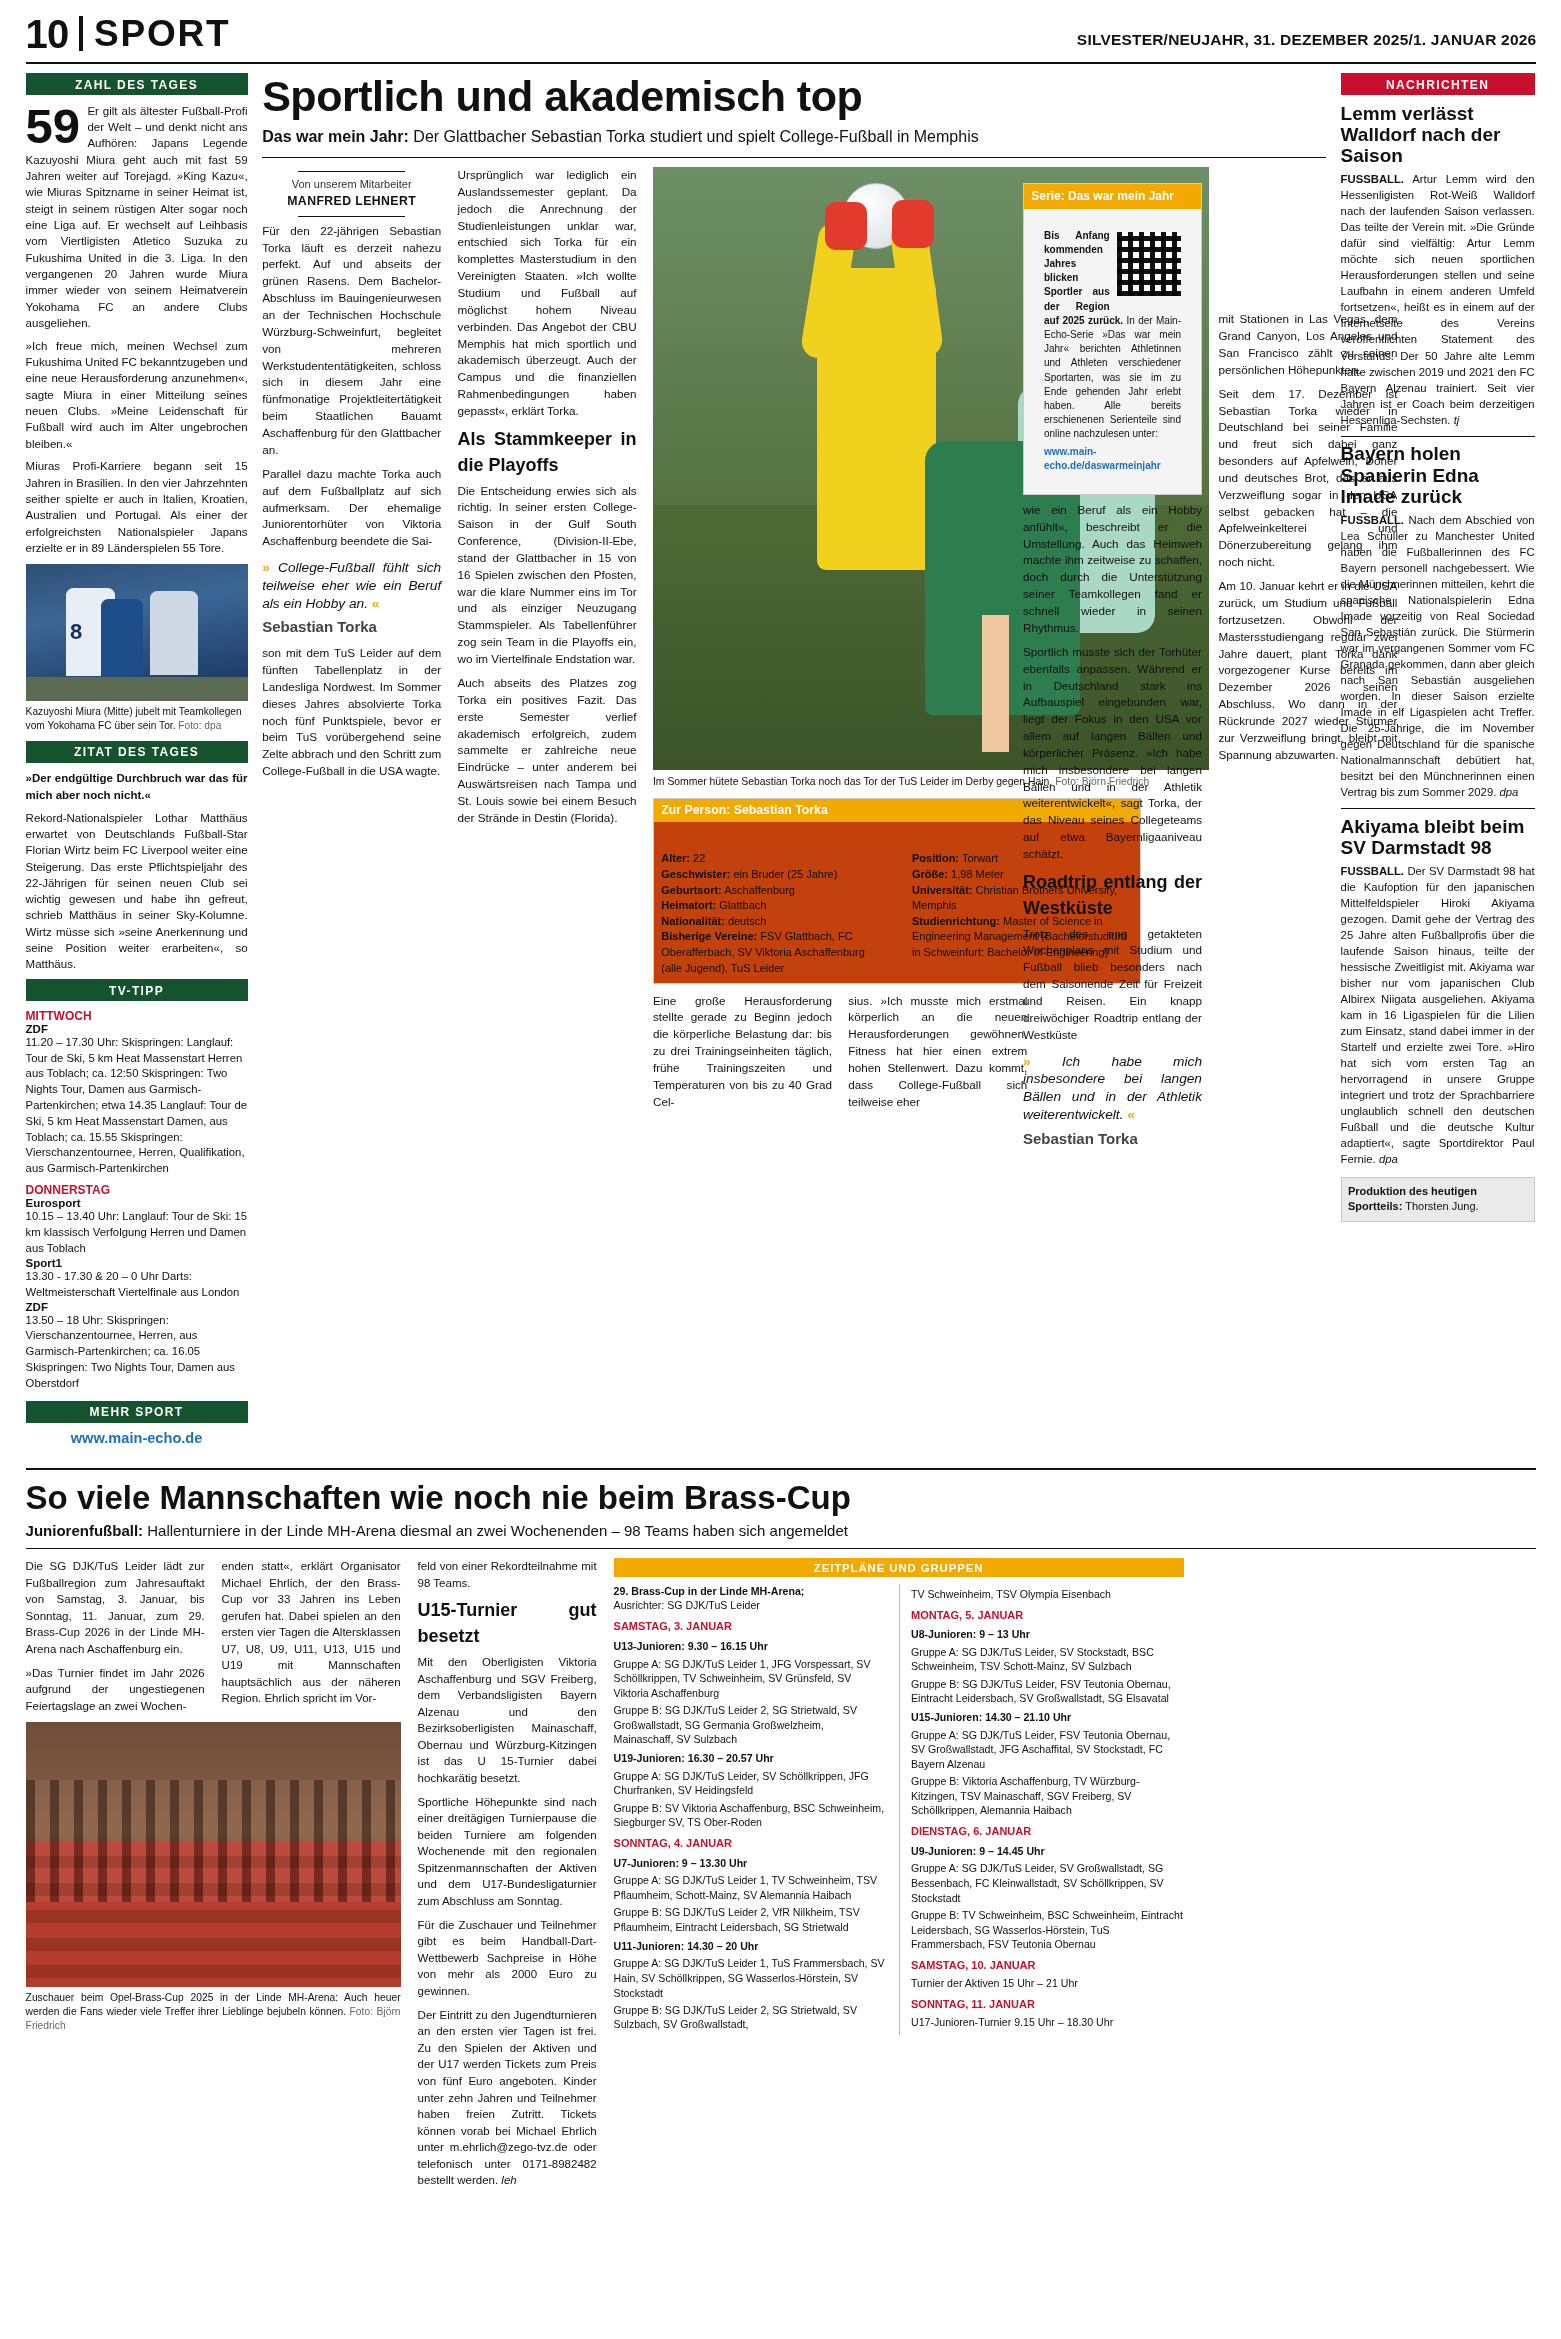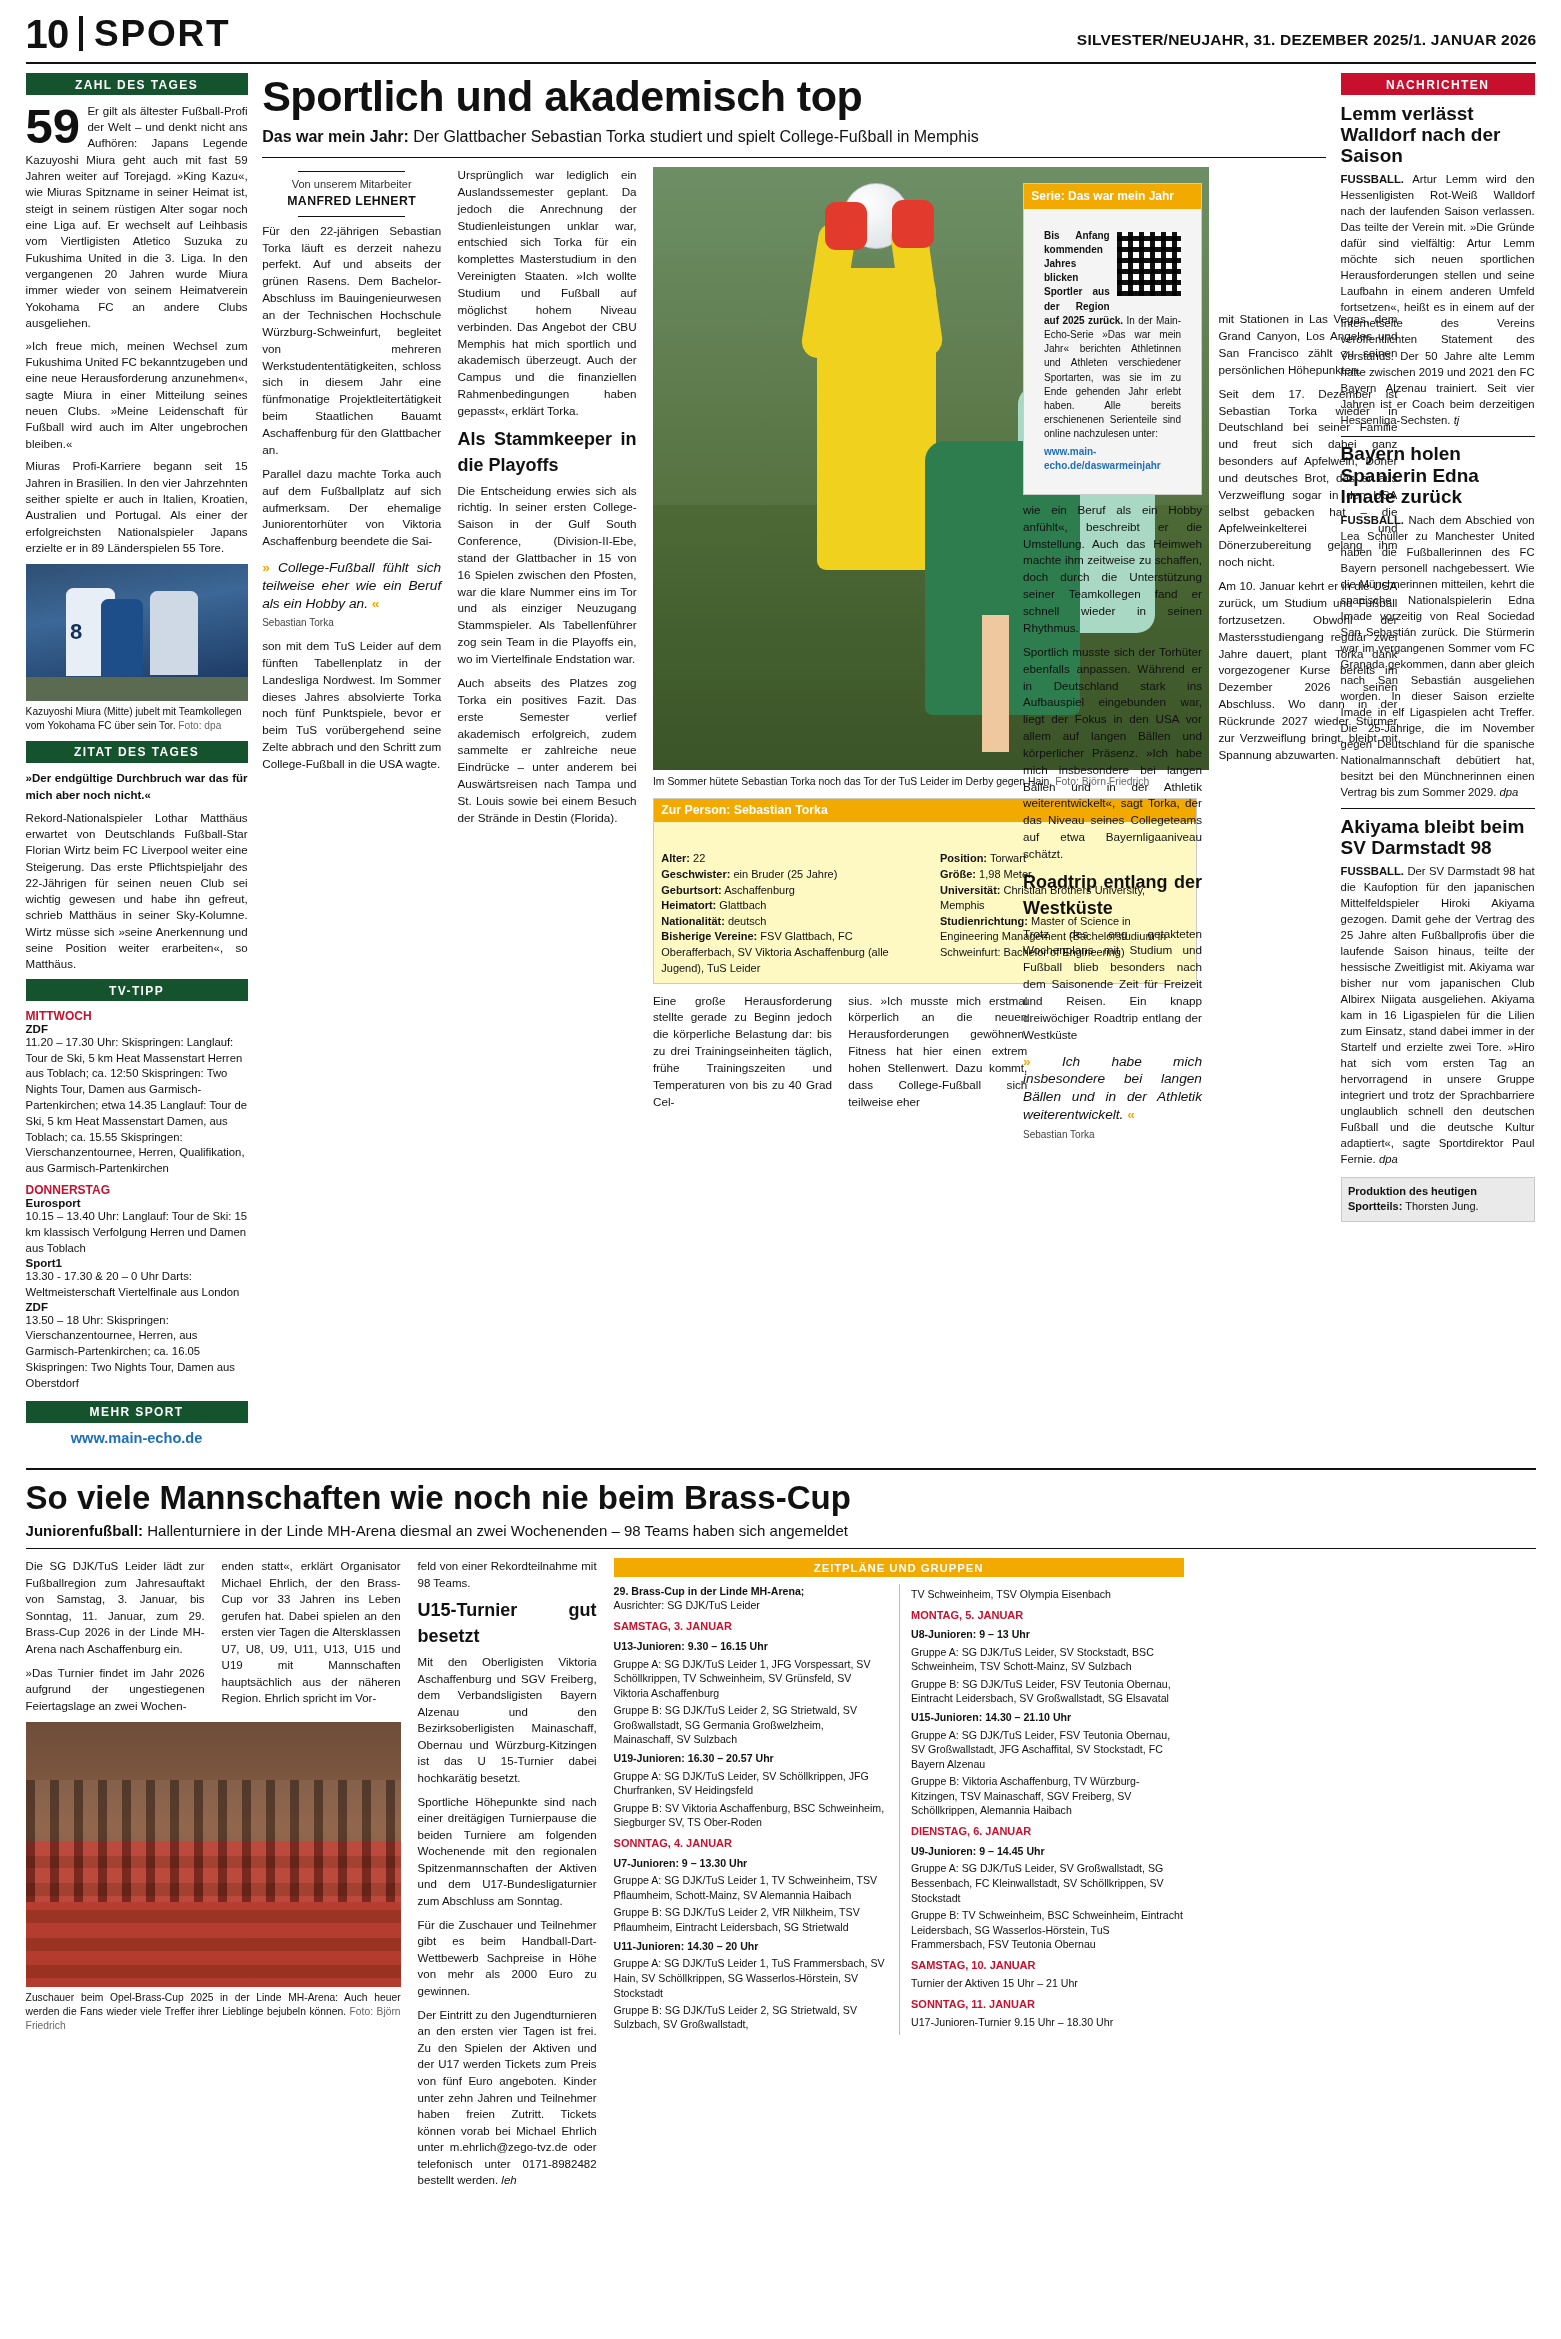--- a/index.html
+++ b/index.html
@@ -74,21 +74,21 @@
 
   .story-grid { display:flex; gap:16.4px; }
   .scol { width:179px; flex:0 0 179px; font-size:11.7px; line-height:1.44; text-align:justify; }
   .scol p { margin:0 0 7.3px 0; }
   .byline-small { text-align:center; font-size:11px; color:#333; }
   .byline-name { text-align:center; font-size:12.3px; font-weight:bold; letter-spacing:0.4px; margin-bottom:5.5px;}
   .byline-rule { border-top:0.9px solid #111; width:60%; margin:3.7px auto 5.5px auto; }
 
   .pullquote { font-size:13.7px; line-height:1.3; font-style:italic; color:#111; margin:9.1px 0 3.7px 0; }
   .pullquote .qm { color:#f2a900; font-weight:bold; font-style:normal; }
-  .pq-attrib { font-size:10px; font-weight:normal; color:#444; margin-bottom:7.3px; }
+  .pq-attrib { font-size:15px; font-weight:bold; color:#444; margin-bottom:7.3px; }
 
   .subh2 { font-weight:bold; font-size:18px; margin:5.5px 0 3.7px 0; }
 
   .mainphoto {
     width:556px; height:603px; position:relative; overflow:hidden;
     background: linear-gradient(185deg,#6f8a58 0%, #567042 45%, #3f5630 100%);
   }
   .mp-sky { position:absolute; inset:0 0 42% 0; background:linear-gradient(180deg,#6e8f66,#55713f); }
   .mp-grass { position:absolute; left:0; right:0; bottom:0; height:44%; background:linear-gradient(180deg,#4d6a36,#3b5428); }
   .keeper { position:absolute; left:164px; top:101px; width:119px; height:302px; background:#f0d21e; border-radius:24px 24px 9.1px 9.1px; }
@@ -104,21 +104,21 @@
 
   .infobox { background:#f4f4f4; border:0.9px solid #ccc; }
   .infobox .ibh { background:#f2a900; color:#fff; font-weight:bold; font-size:12px; padding:3.7px 7.3px; }
   .infobox .ibb { padding:20px; font-size:10px; line-height:1.42; }
   .qr { width:64px; height:64px; background:
       repeating-linear-gradient(0deg,#111 0 5.5px,#fff 5.5px 11px),
       repeating-linear-gradient(90deg,#111 0 5.5px,transparent 5.5px 11px);
       background-blend-mode:multiply; float:right; margin:3.7px 0 3.7px 7.3px; }
   .weblink { color:#1e6fb8; font-weight:bold; }
 
-  .person-box { background:#fef9c3; border:0.9px solid #c9c9c9; margin-top:9.1px; width:544px; }
+  .person-box { background:#c2410c; border:0.9px solid #c9c9c9; margin-top:9.1px; width:488px; }
   .person-box .pbh { background:#f2a900; color:#fff; font-weight:bold; font-size:12.3px; padding:4.6px 7.3px; }
   .person-cols { display:flex; gap:30px; padding:7.3px; font-size:11px; line-height:1.42;margin-top:22px; }
   .person-cols > div { flex:1; }
   .person-cols b { font-weight:bold; }
 
   
   .nw-head { font-size:19px; font-weight:bold; line-height:1.12; margin:1.8px 0 4.6px 0; }
   .nw-body { font-size:11.3px; line-height:1.42; text-align:justify; }
   .nw-body b { font-weight:bold; }
   .nw-rule { border-top:0.9px solid #111; margin:8.2px 0 6.4px 0; }

